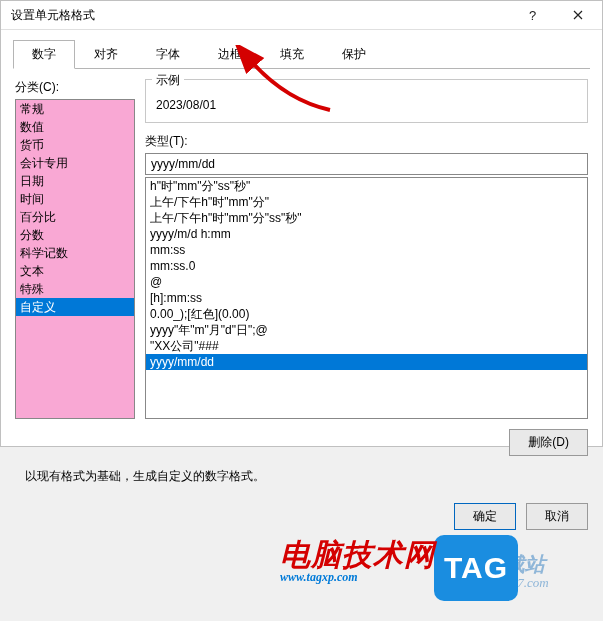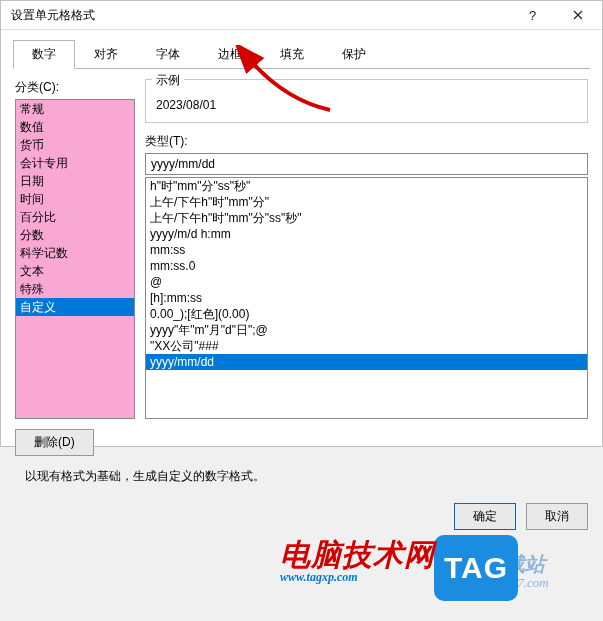--- a/index.html
+++ b/index.html
@@ -137,20 +137,21 @@
   cursor: pointer;
   line-height: 16px;
   white-space: nowrap;
 }
 .type-listbox div.selected {
   background: #0078d7;
   color: #fff;
 }
 .delete-row {
   display: flex;
+  justify-content: flex-end;
   padding: 10px 0 6px 0;
 }
 .btn {
   border: 1px solid #999;
   background: #e9e9e9;
   padding: 4px 18px;
   font-size: 12px;
   cursor: pointer;
   font-family: inherit;
 }

